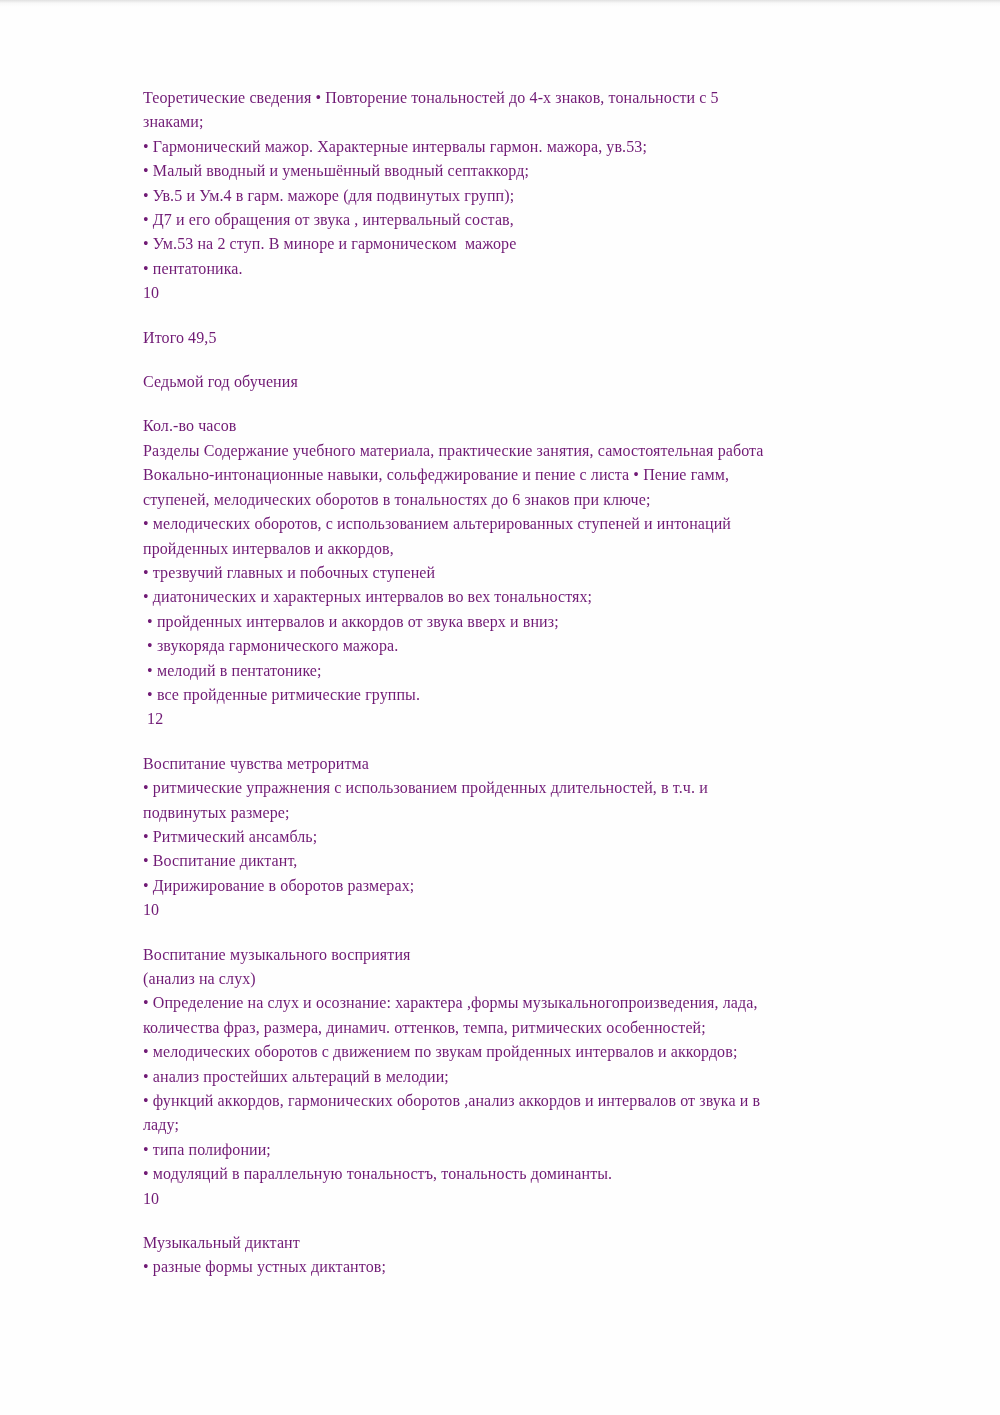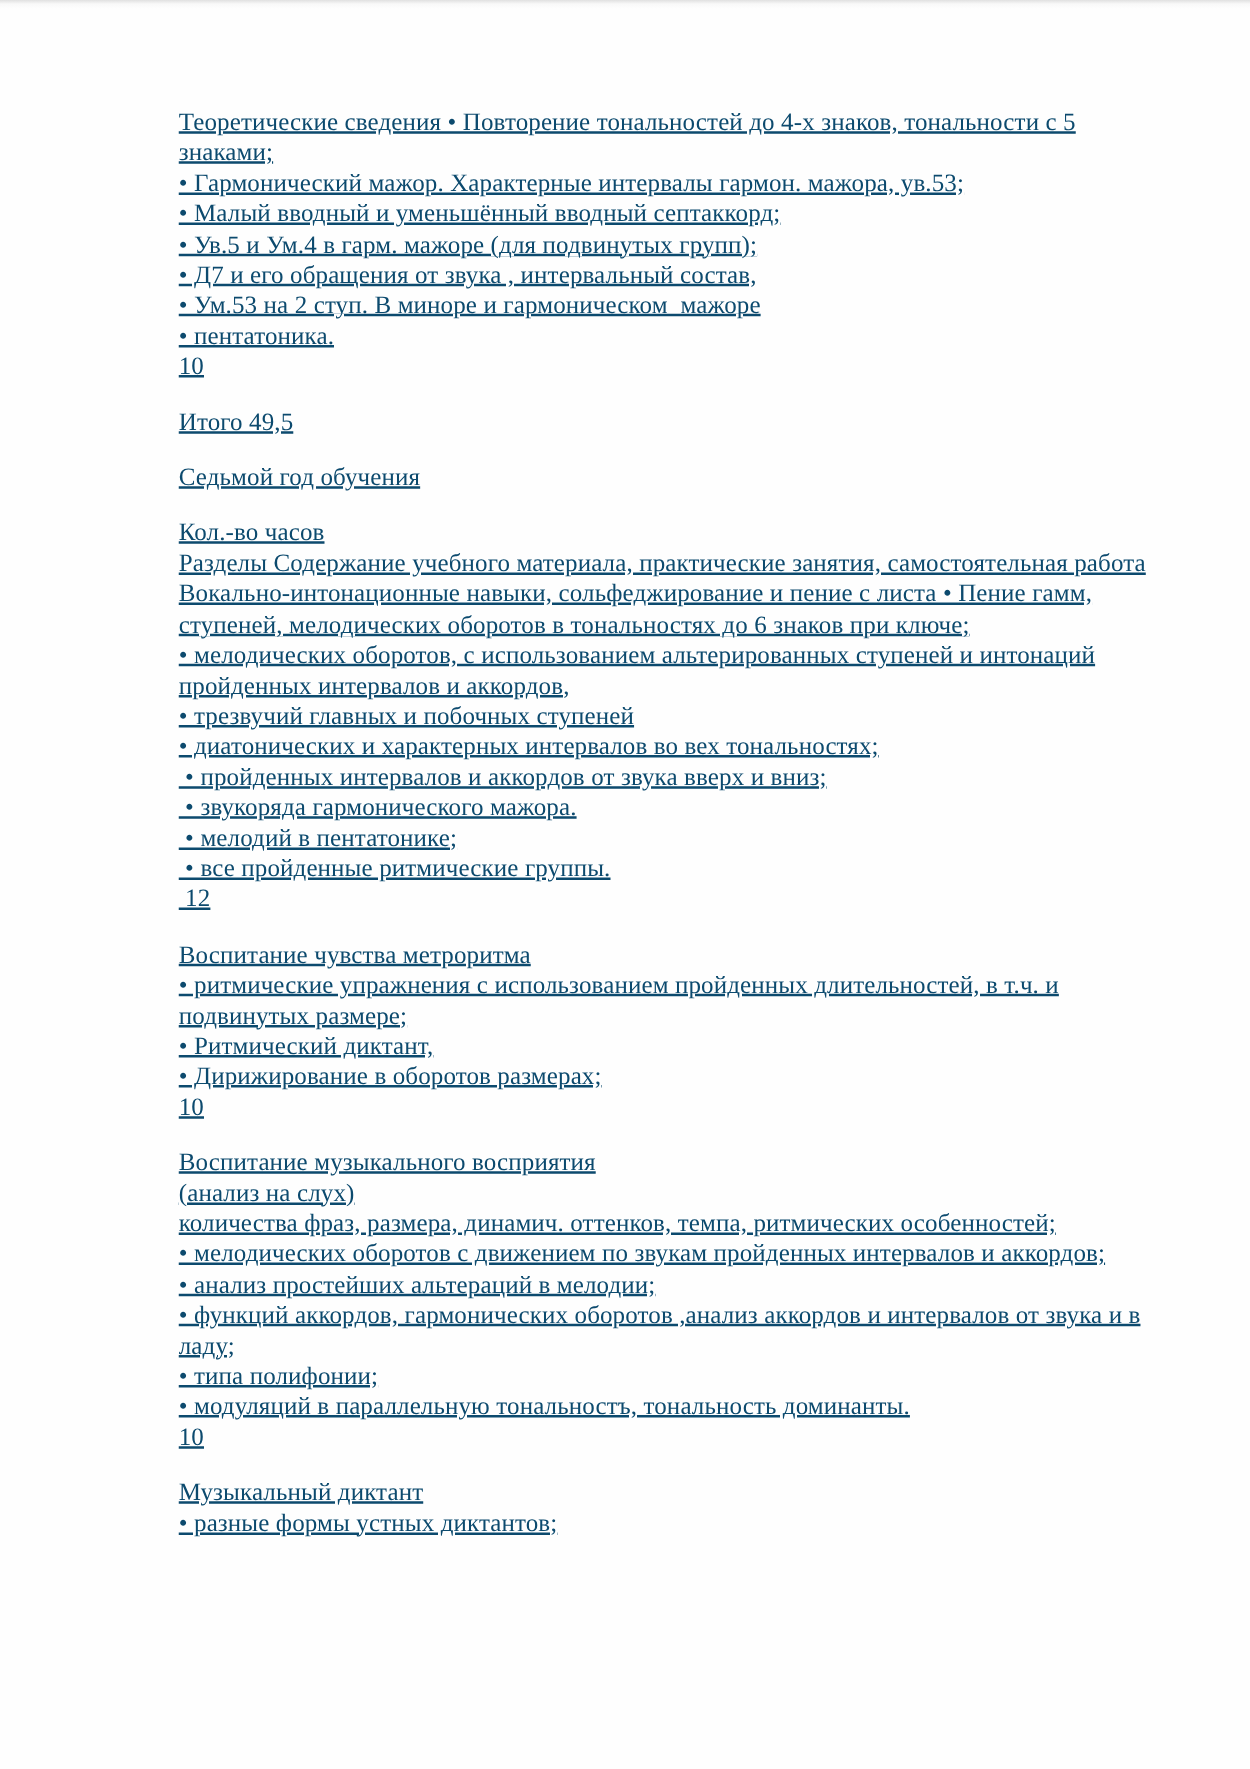--- a/index.html
+++ b/index.html
@@ -26,27 +26,26 @@
   .content {
     position: absolute;
     top: 86px;
     left: 143px;
     width: 800px;
   }
   .block {
     margin: 0 0 20px 0;
   }
   .line {
-    font-size: 20px;
+    font-size: 16px;
     line-height: 24.4px;
-    color: #0c4a6e;
+    color: #701a75;
     white-space: pre;               
     letter-spacing: 0.1px;
     text-rendering: optimizeLegibility;
-    text-decoration: underline;
   }
 </style>
 </head>
 <body>
 
 <div class="page" style="background: rgb(254, 254, 254); color: rgb(28, 28, 28);">
   <div class="scan-artifact-top"></div>
   <div class="content" id="doc-content">
       <div class="block">
         <div class="line">Теоретические сведения • Повторение тональностей до 4-х знаков, тональности с 5</div>
@@ -77,27 +76,29 @@
         <div class="line"> • пройденных интервалов и аккордов от звука вверх и вниз;</div>
         <div class="line"> • звукоряда гармонического мажора.</div>
         <div class="line"> • мелодий в пентатонике;</div>
         <div class="line"> • все пройденные ритмические группы.</div>
         <div class="line"> 12</div>
       </div>
       <div class="block">
         <div class="line">Воспитание чувства метроритма</div>
         <div class="line">• ритмические упражнения с использованием пройденных длительностей, в т.ч. и</div>
         <div class="line">подвинутых размере;</div>
-        <div class="line">• Ритмический диктант,</div>
+        <div class="line">• Ритмический ансамбль;</div>
+        <div class="line">• Воспитание диктант,</div>
         <div class="line">• Дирижирование в оборотов размерах;</div>
         <div class="line">10</div>
       </div>
       <div class="block">
         <div class="line">Воспитание музыкального восприятия</div>
         <div class="line">(анализ на слух)</div>
+        <div class="line">• Определение на слух и осознание: характера ,формы музыкальногопроизведения, лада,</div>
         <div class="line">количества фраз, размера, динамич. оттенков, темпа, ритмических особенностей;</div>
         <div class="line">• мелодических оборотов с движением по звукам пройденных интервалов и аккордов;</div>
         <div class="line">• анализ простейших альтераций в мелодии;</div>
         <div class="line">• функций аккордов, гармонических оборотов ,анализ аккордов и интервалов от звука и в</div>
         <div class="line">ладу;</div>
         <div class="line">• типа полифонии;</div>
         <div class="line">• модуляций в параллельную тональностъ, тональность доминанты.</div>
         <div class="line">10</div>
       </div>
       <div class="block">

